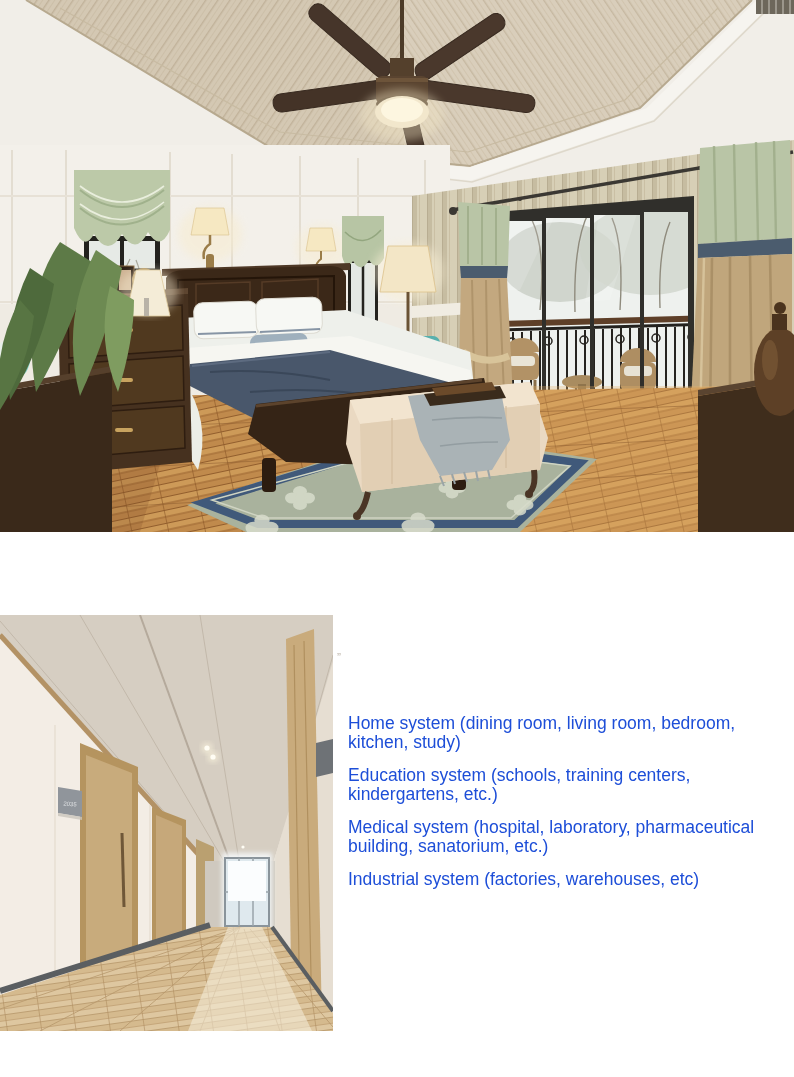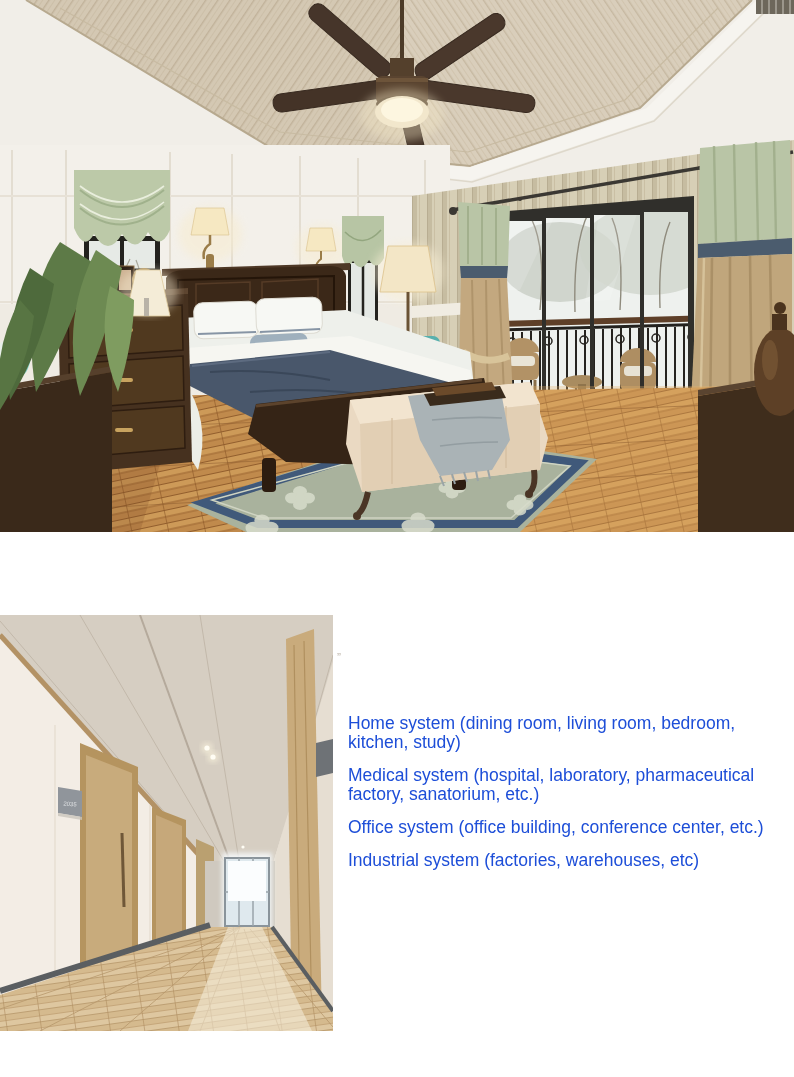--- a/index.html
+++ b/index.html
@@ -432,19 +432,20 @@
       <path d="M272,312 L333,396" stroke="#5a5e61" stroke-width="4"></path>
     </g>
   </svg>
   </div>
 
   <span class="stray">”</span>
 
   <div class="textcol">
     <p class="sys">Home system (dining room, living room, bedroom,
 kitchen, study)</p>
+    <p class="sys">Education system (schools, training centers,
+kindergartens, etc.)</p>
     <p class="sys">Medical system (hospital, laboratory, pharmaceutical
-factory, sanatorium, etc.)</p>
-    <p class="sys">Office system (office building, conference center, etc.)</p>
+building, sanatorium, etc.)</p>
     <p class="sys">Industrial system (factories, warehouses, etc)</p>
   </div>
 
 </div>
 
 </body></html>

